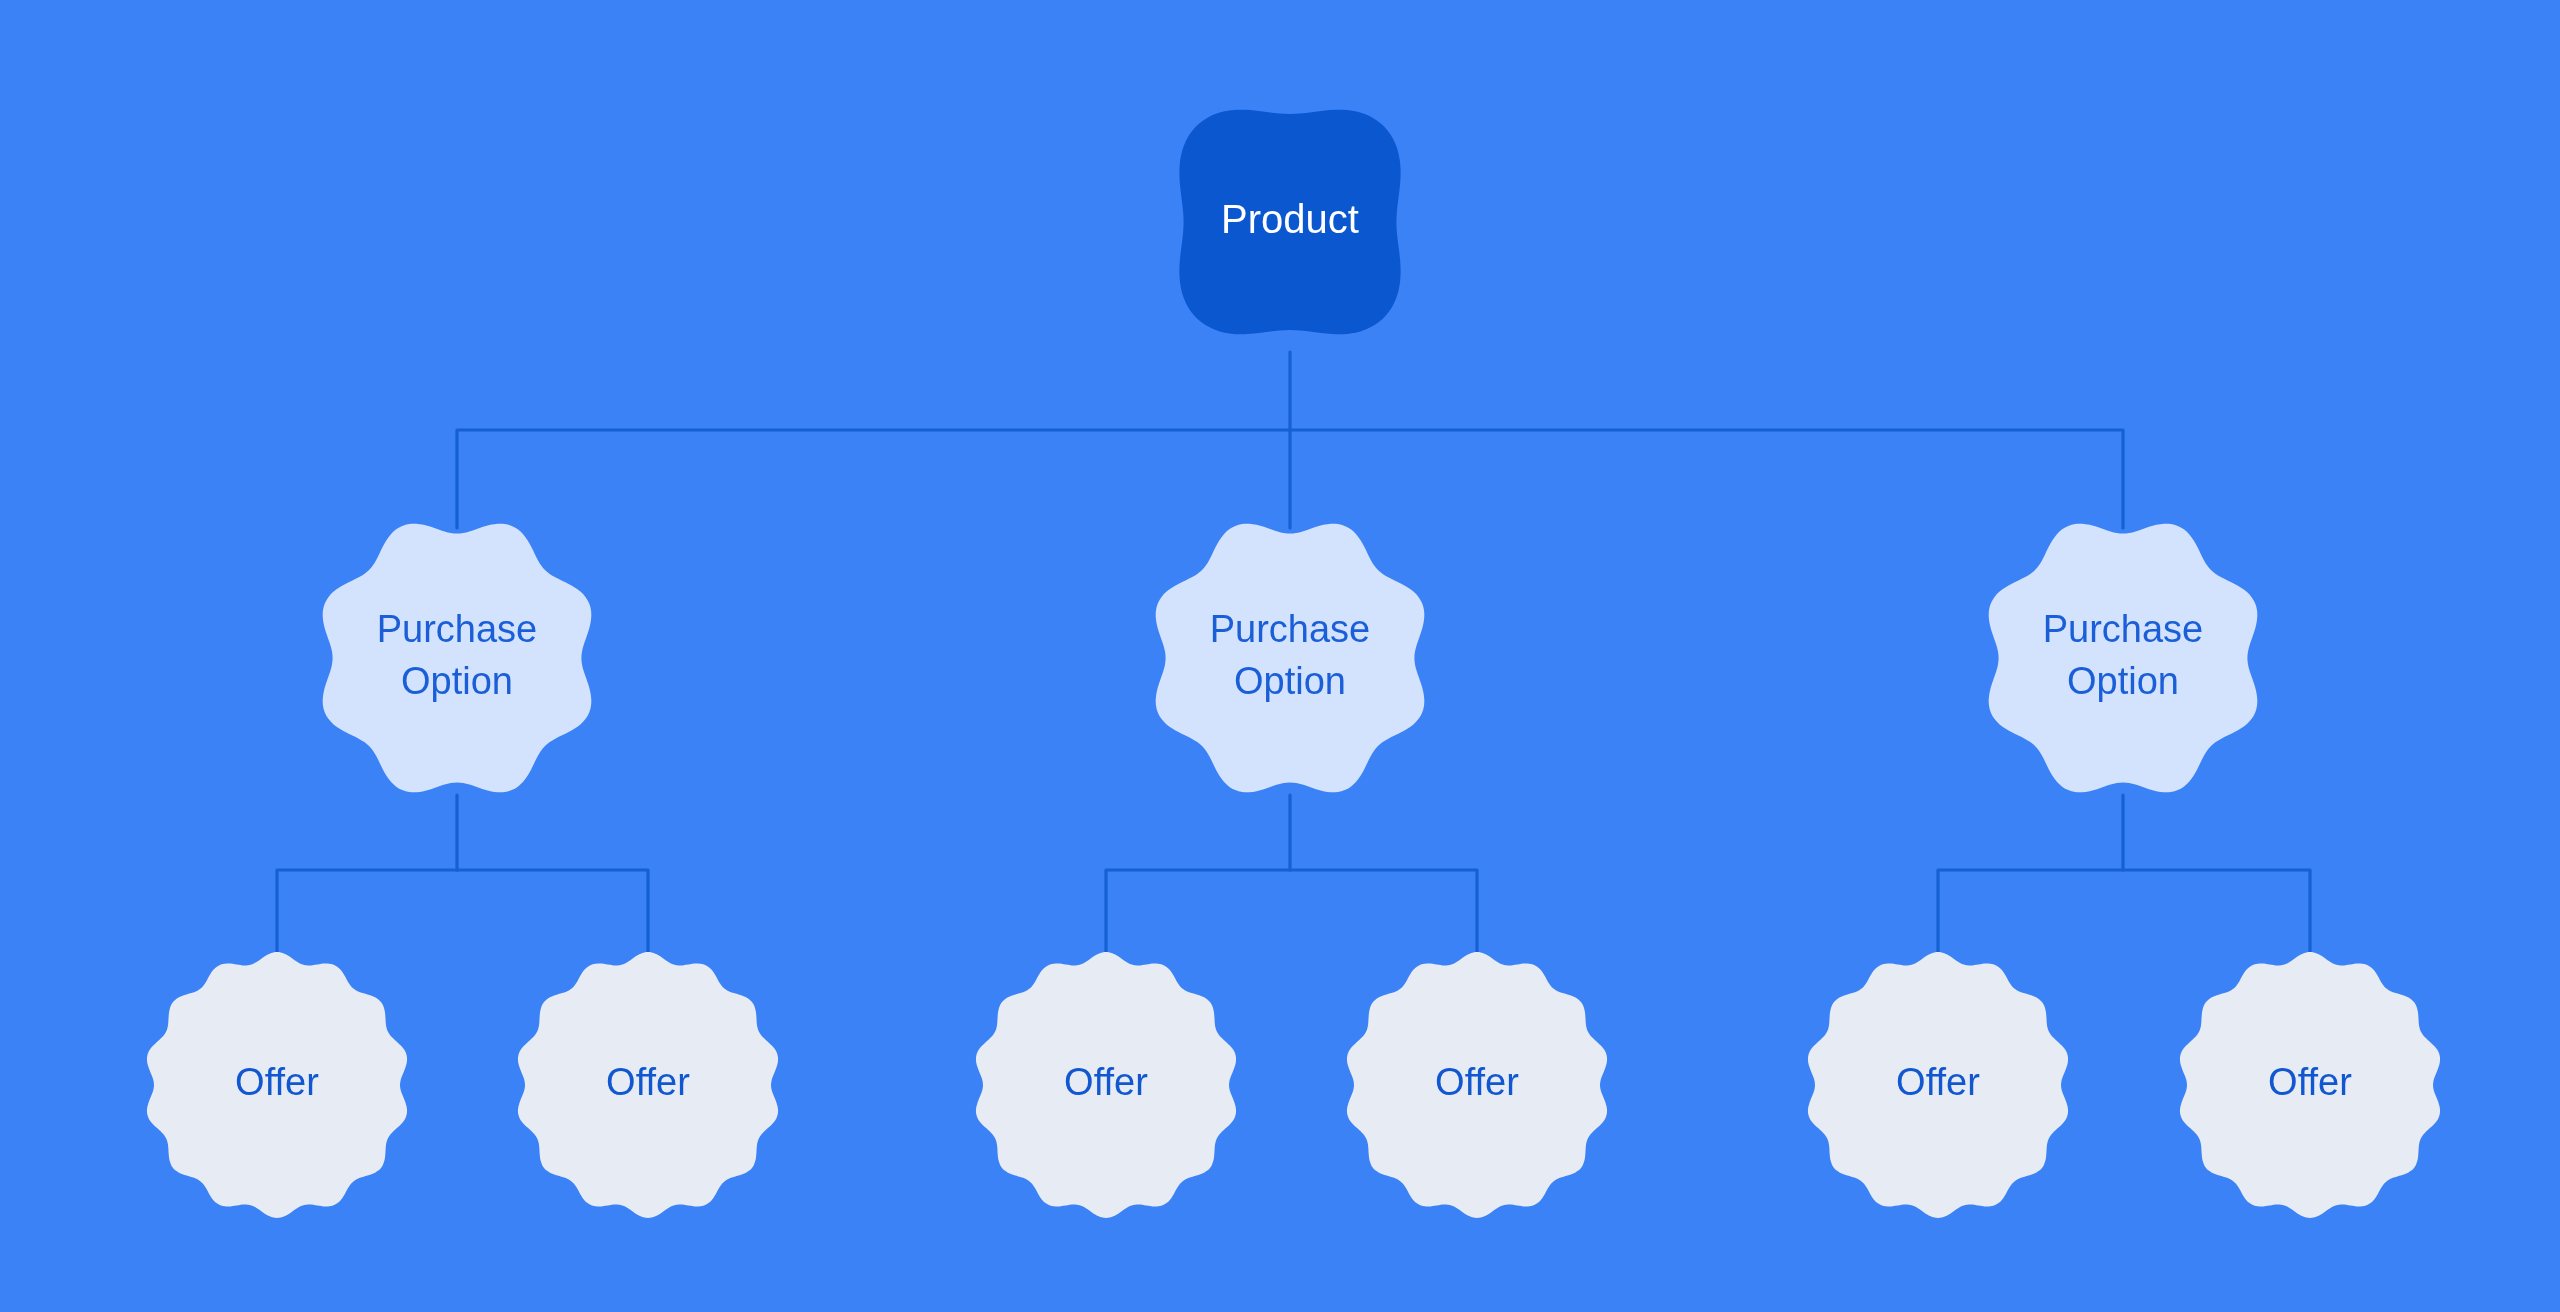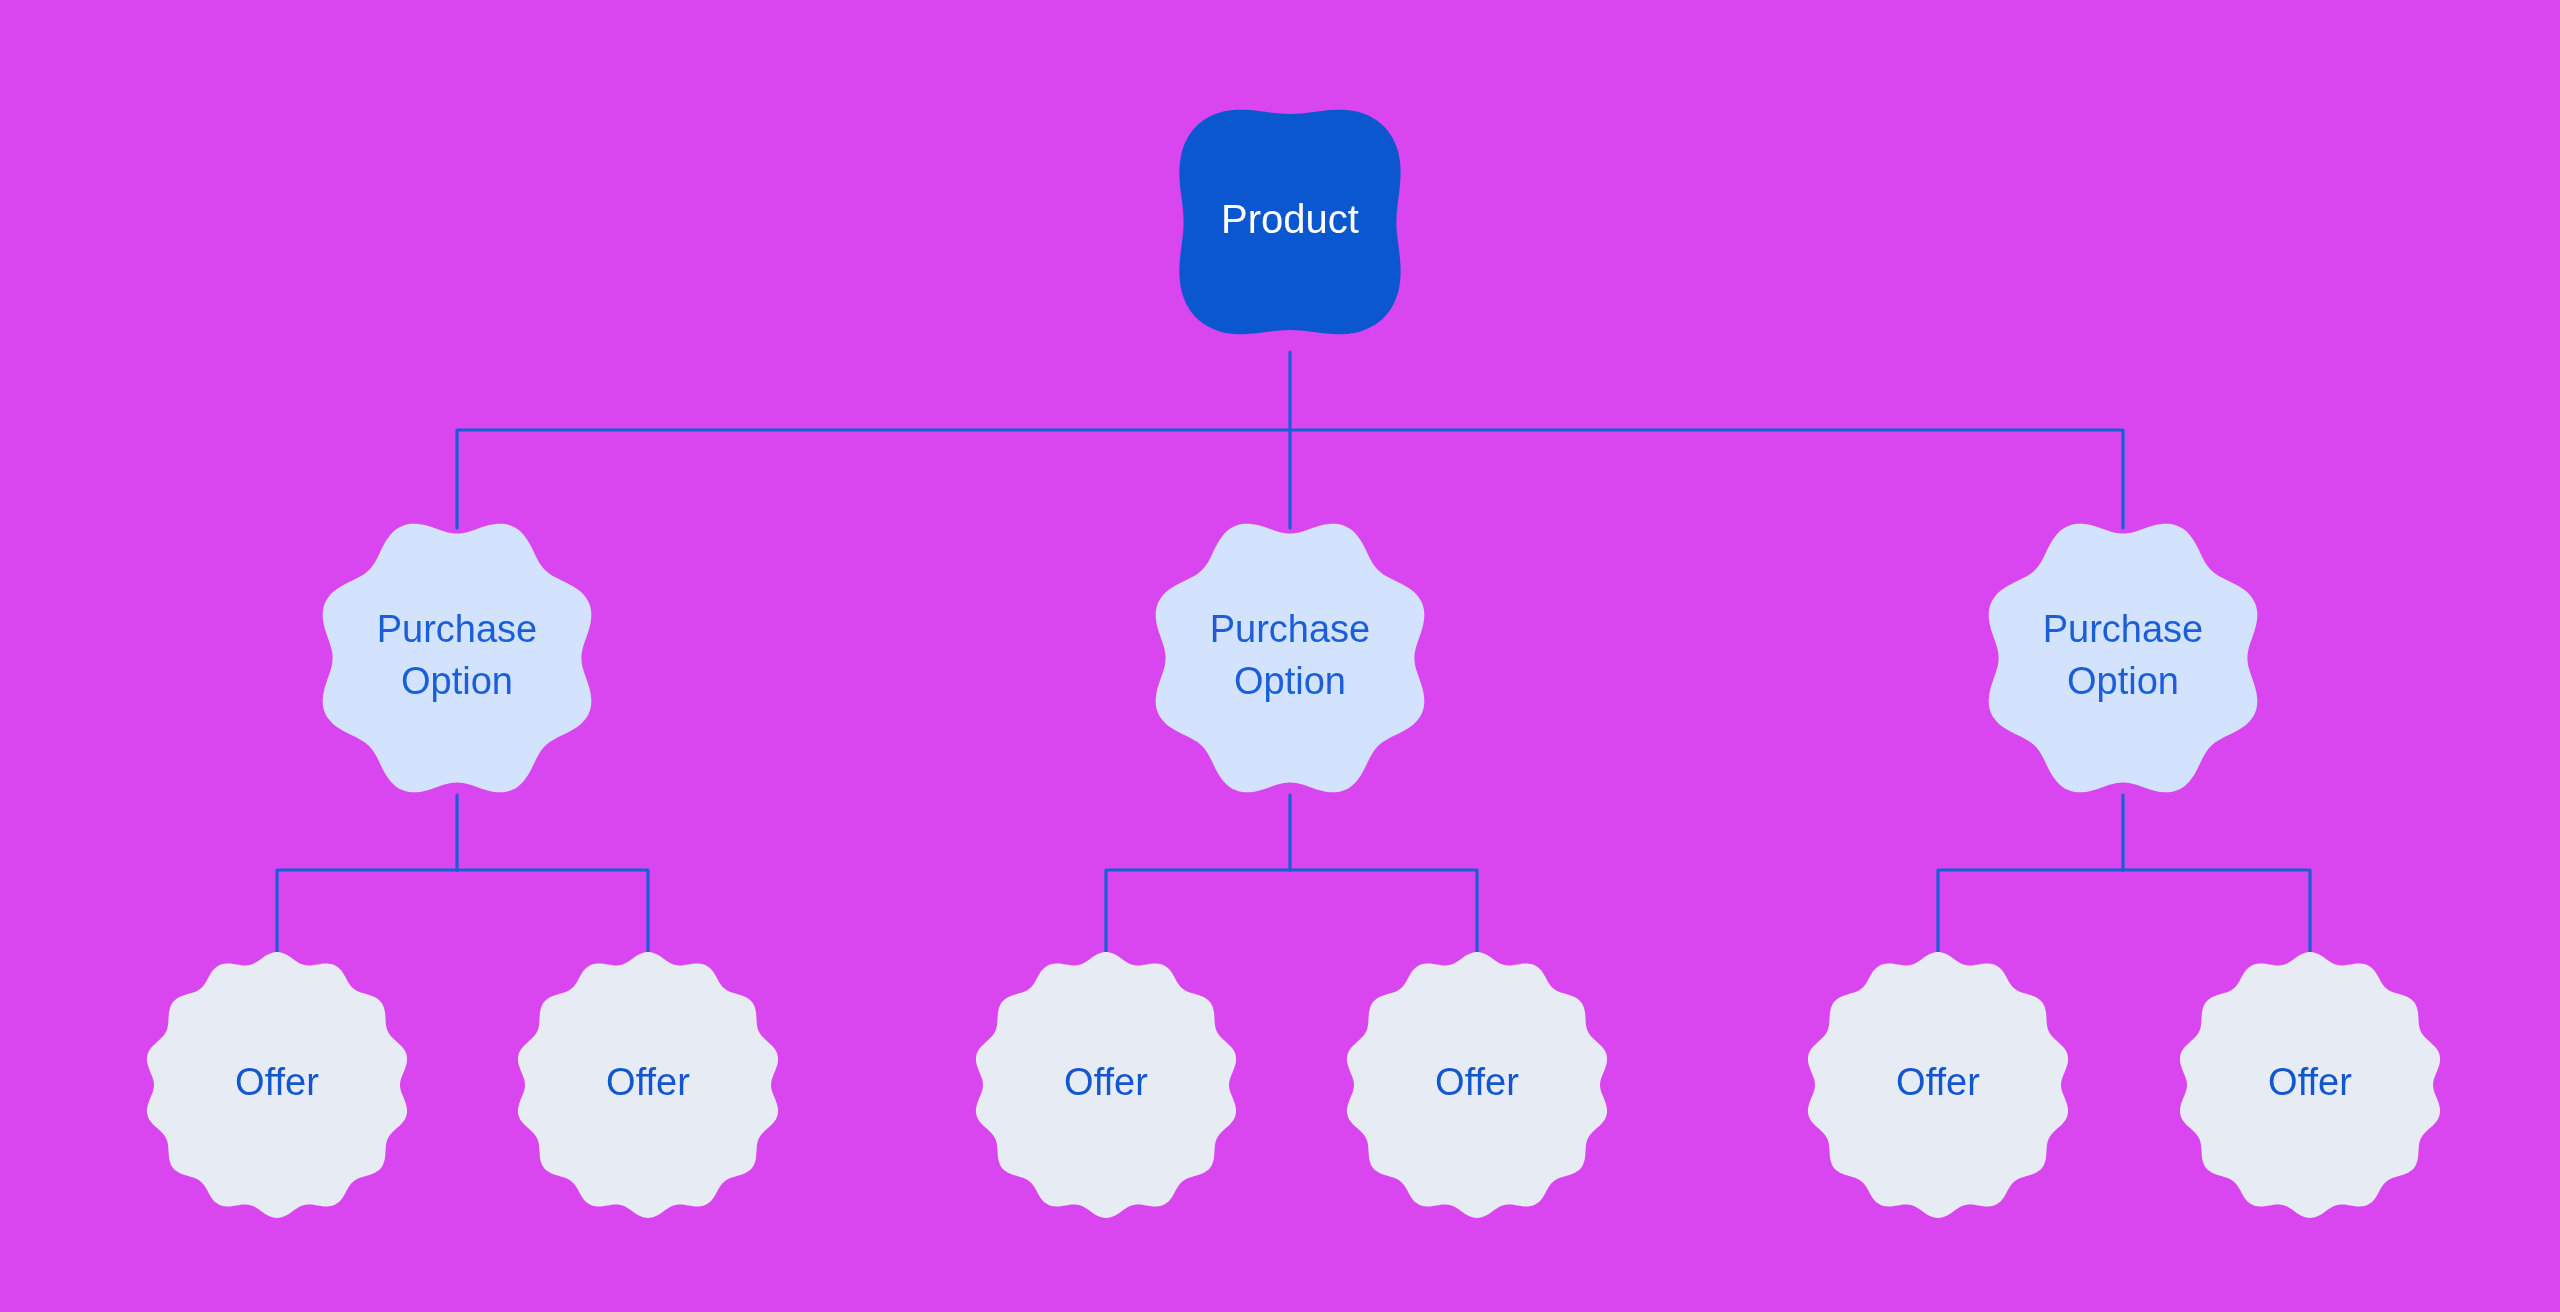--- a/index.html
+++ b/index.html
@@ -11,21 +11,21 @@
     width: 2560px;
     height: 1312px;
     background: #fdfdfd;
     font-family: "Liberation Sans", sans-serif;
     overflow: hidden;
   }
   #diagram-root {
     position: relative;
     width: 2560px;
     height: 1312px;
-    background: #d946ef;
+    background: #3b82f6;
   }
   #diagram-svg {
     position: absolute;
     inset: 0;
     width: 2560px;
     height: 1312px;
     display: block;
   }
   .node-label {
     font-family: "Liberation Sans", sans-serif;

